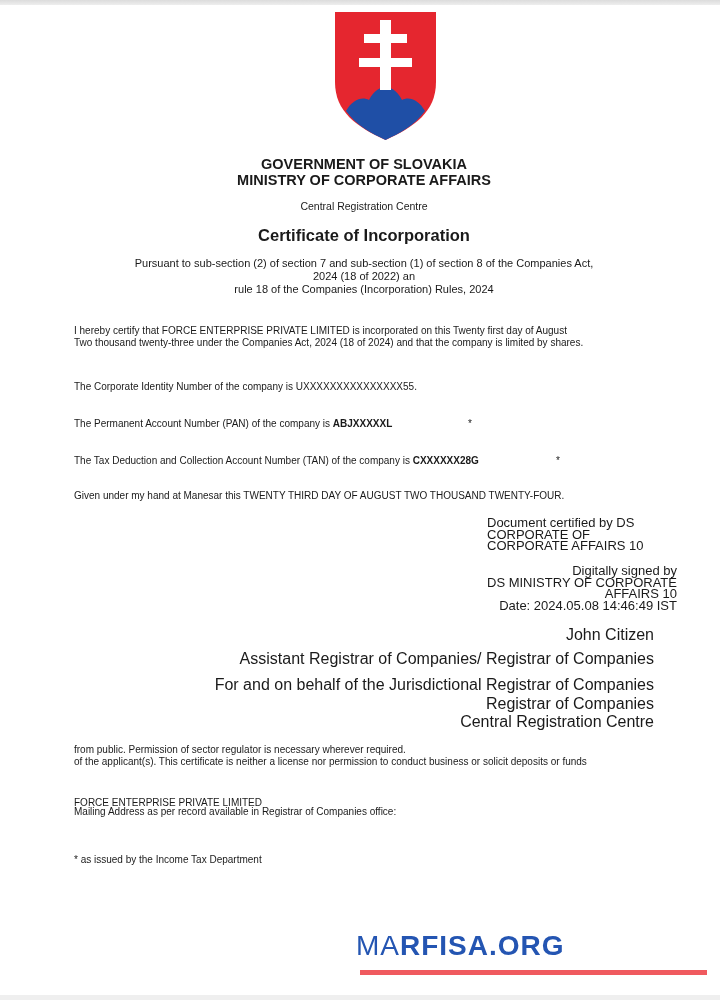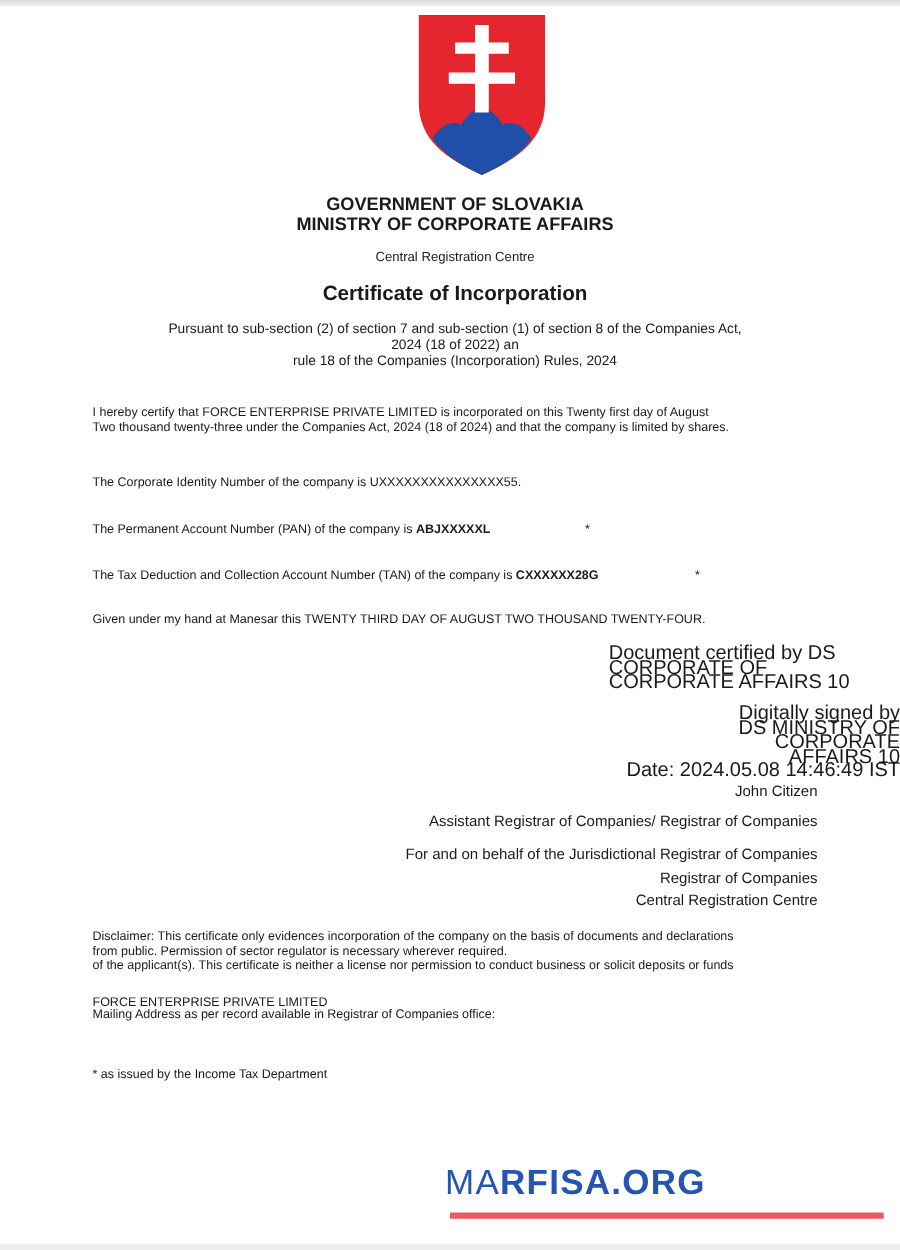--- a/index.html
+++ b/index.html
@@ -19,22 +19,22 @@
     }
     .emblem { position: absolute; left: 334px; top: 12px; width: 103px; height: 128px; }
     .center { position: absolute; left: 0; width: 728px; text-align: center; }
     .h-gov { top: 156px; font-size: 14.5px; font-weight: bold; line-height: 16px; }
     .h-crc { top: 200px; font-size: 10.5px; }
     .h-title { top: 226px; font-size: 16.5px; font-weight: bold; }
     .h-pursuant { top: 257px; font-size: 11px; line-height: 13px; }
     .para { position: absolute; left: 74px; font-size: 10px; line-height: 11.5px; white-space: nowrap; }
     .b { font-weight: bold; }
     .star { position: absolute; font-size: 10px; }
-    .sig { position: absolute; left: 487px; font-size: 16px; line-height: 11.5px; }
-    .right { position: absolute; right: 66px; font-size: 12px; text-align: right; white-space: nowrap; }
+    .sig { position: absolute; left: 487px; font-size: 13px; line-height: 11.5px; }
+    .right { position: absolute; right: 66px; font-size: 16px; text-align: right; white-space: nowrap; }
     .watermark {
       position: absolute; left: 356px; top: 920px;
       font-size: 28px; color: #2455b2; letter-spacing: 1px; line-height: 52px;
     }
     .watermark .bold { font-weight: bold; }
     .wm-line { position: absolute; left: 360px; top: 970px; width: 347px; height: 5px; background: #f05a5f; }
   </style>
 </head>
 <body>
 
@@ -89,21 +89,20 @@
   <div>Date: 2024.05.08 14:46:49 IST</div>
 </div>
 
 <div class="right" style="top:626px;">John Citizen</div>
 <div class="right" style="top:650px;">Assistant Registrar of Companies/ Registrar of Companies</div>
 <div class="right" style="top:676px;">For and on behalf of the Jurisdictional Registrar of Companies</div>
 <div class="right" style="top:695px;padding-left:19px;">Registrar of Companies</div>
 <div class="right" style="top:713px;">Central Registration Centre</div>
 
 <div class="para" style="top:744px;">
-  <div>Disclaimer: This certificate only evidences incorporation of the company on the basis of documents and declarations</div>
   <div>from public. Permission of sector regulator is necessary wherever required.</div>
   <div>of the applicant(s). This certificate is neither a license nor permission to conduct business or solicit deposits or funds</div>
 </div>
 
 <div class="para" style="top:806px;">Mailing Address as per record available in Registrar of Companies office:</div>
 <div class="para" style="top:797px;">FORCE ENTERPRISE PRIVATE LIMITED</div>
 <div class="para" style="top:854px;">* as issued by the Income Tax Department</div>
 
 <div class="watermark">
   <span>MA</span><span class="bold">RFISA.ORG</span>

